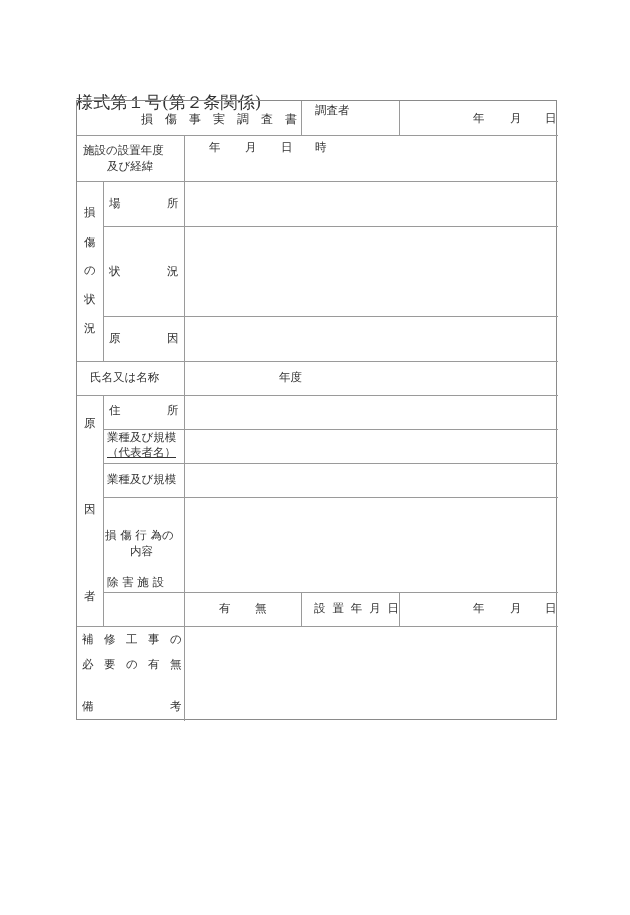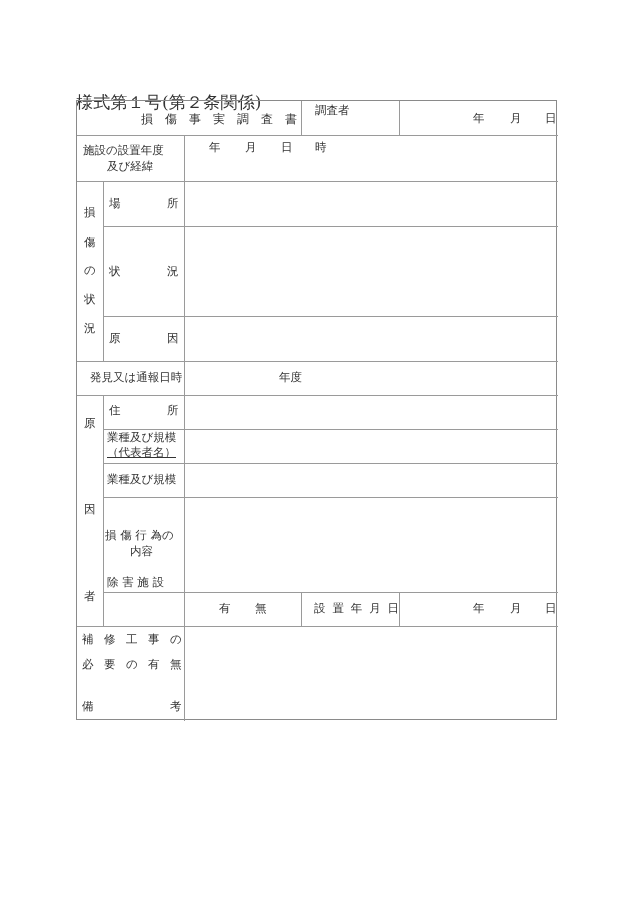--- a/index.html
+++ b/index.html
@@ -68,21 +68,21 @@
   <div class="input-area" style="left:108px;top:81px;width:373px;height:44px;"></div>
 
   <div class="t" style="left:32px;top:165px;">状</div>
   <div class="t" style="left:90px;top:165px;">況</div>
   <div class="input-area" style="left:108px;top:126px;width:373px;height:89px;"></div>
 
   <div class="t" style="left:32px;top:232px;">原</div>
   <div class="t" style="left:90px;top:232px;">因</div>
   <div class="input-area" style="left:108px;top:216px;width:373px;height:44px;"></div>
 
-  <div class="t" style="left:13px;top:271px;">発見又は通報日時</div>
+  <div class="t" style="left:13px;top:271px;">氏名又は名称</div>
   <div class="t" style="left:202px;top:271px;">年度</div>
   <div class="input-area" style="left:108px;top:261px;width:373px;height:33px;"></div>
 
   <div class="t" style="left:7px;top:317px;">原</div>
   <div class="t" style="left:7px;top:403px;">因</div>
   <div class="t" style="left:7px;top:490px;">者</div>
 
   <div class="t" style="left:32px;top:304px;">住</div>
   <div class="t" style="left:90px;top:304px;">所</div>
   <div class="input-area" style="left:108px;top:295px;width:373px;height:33px;"></div>

